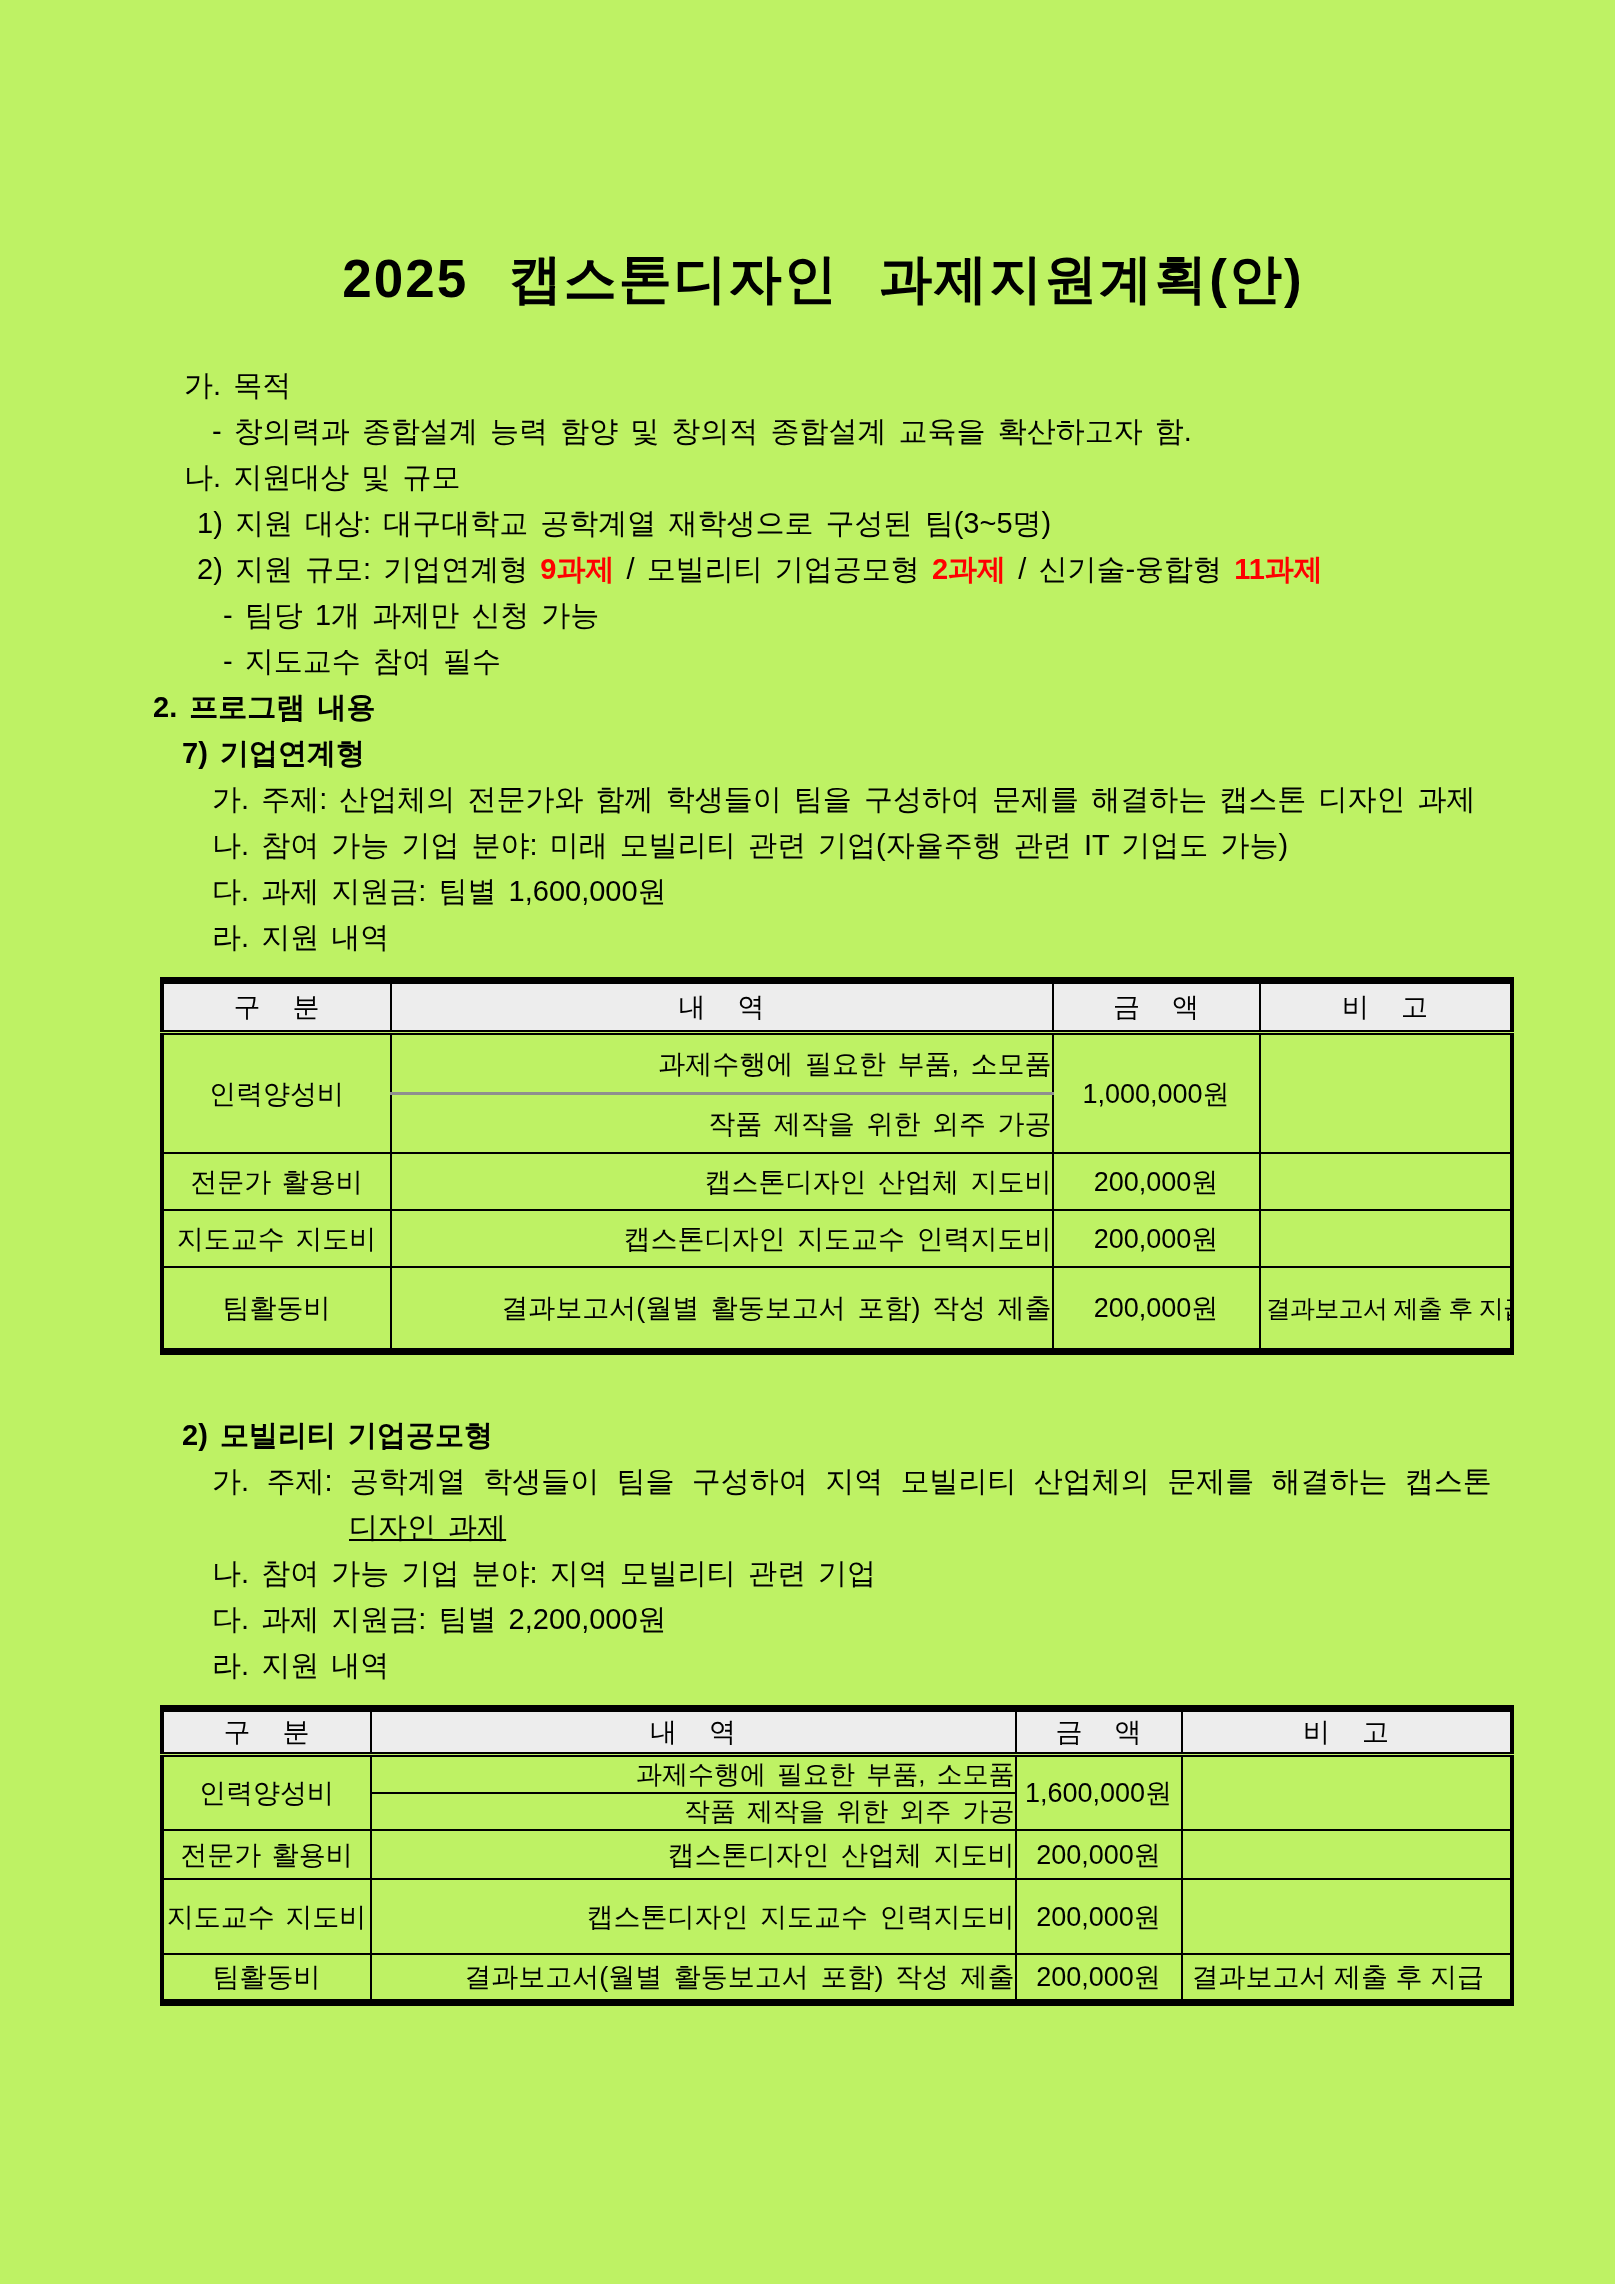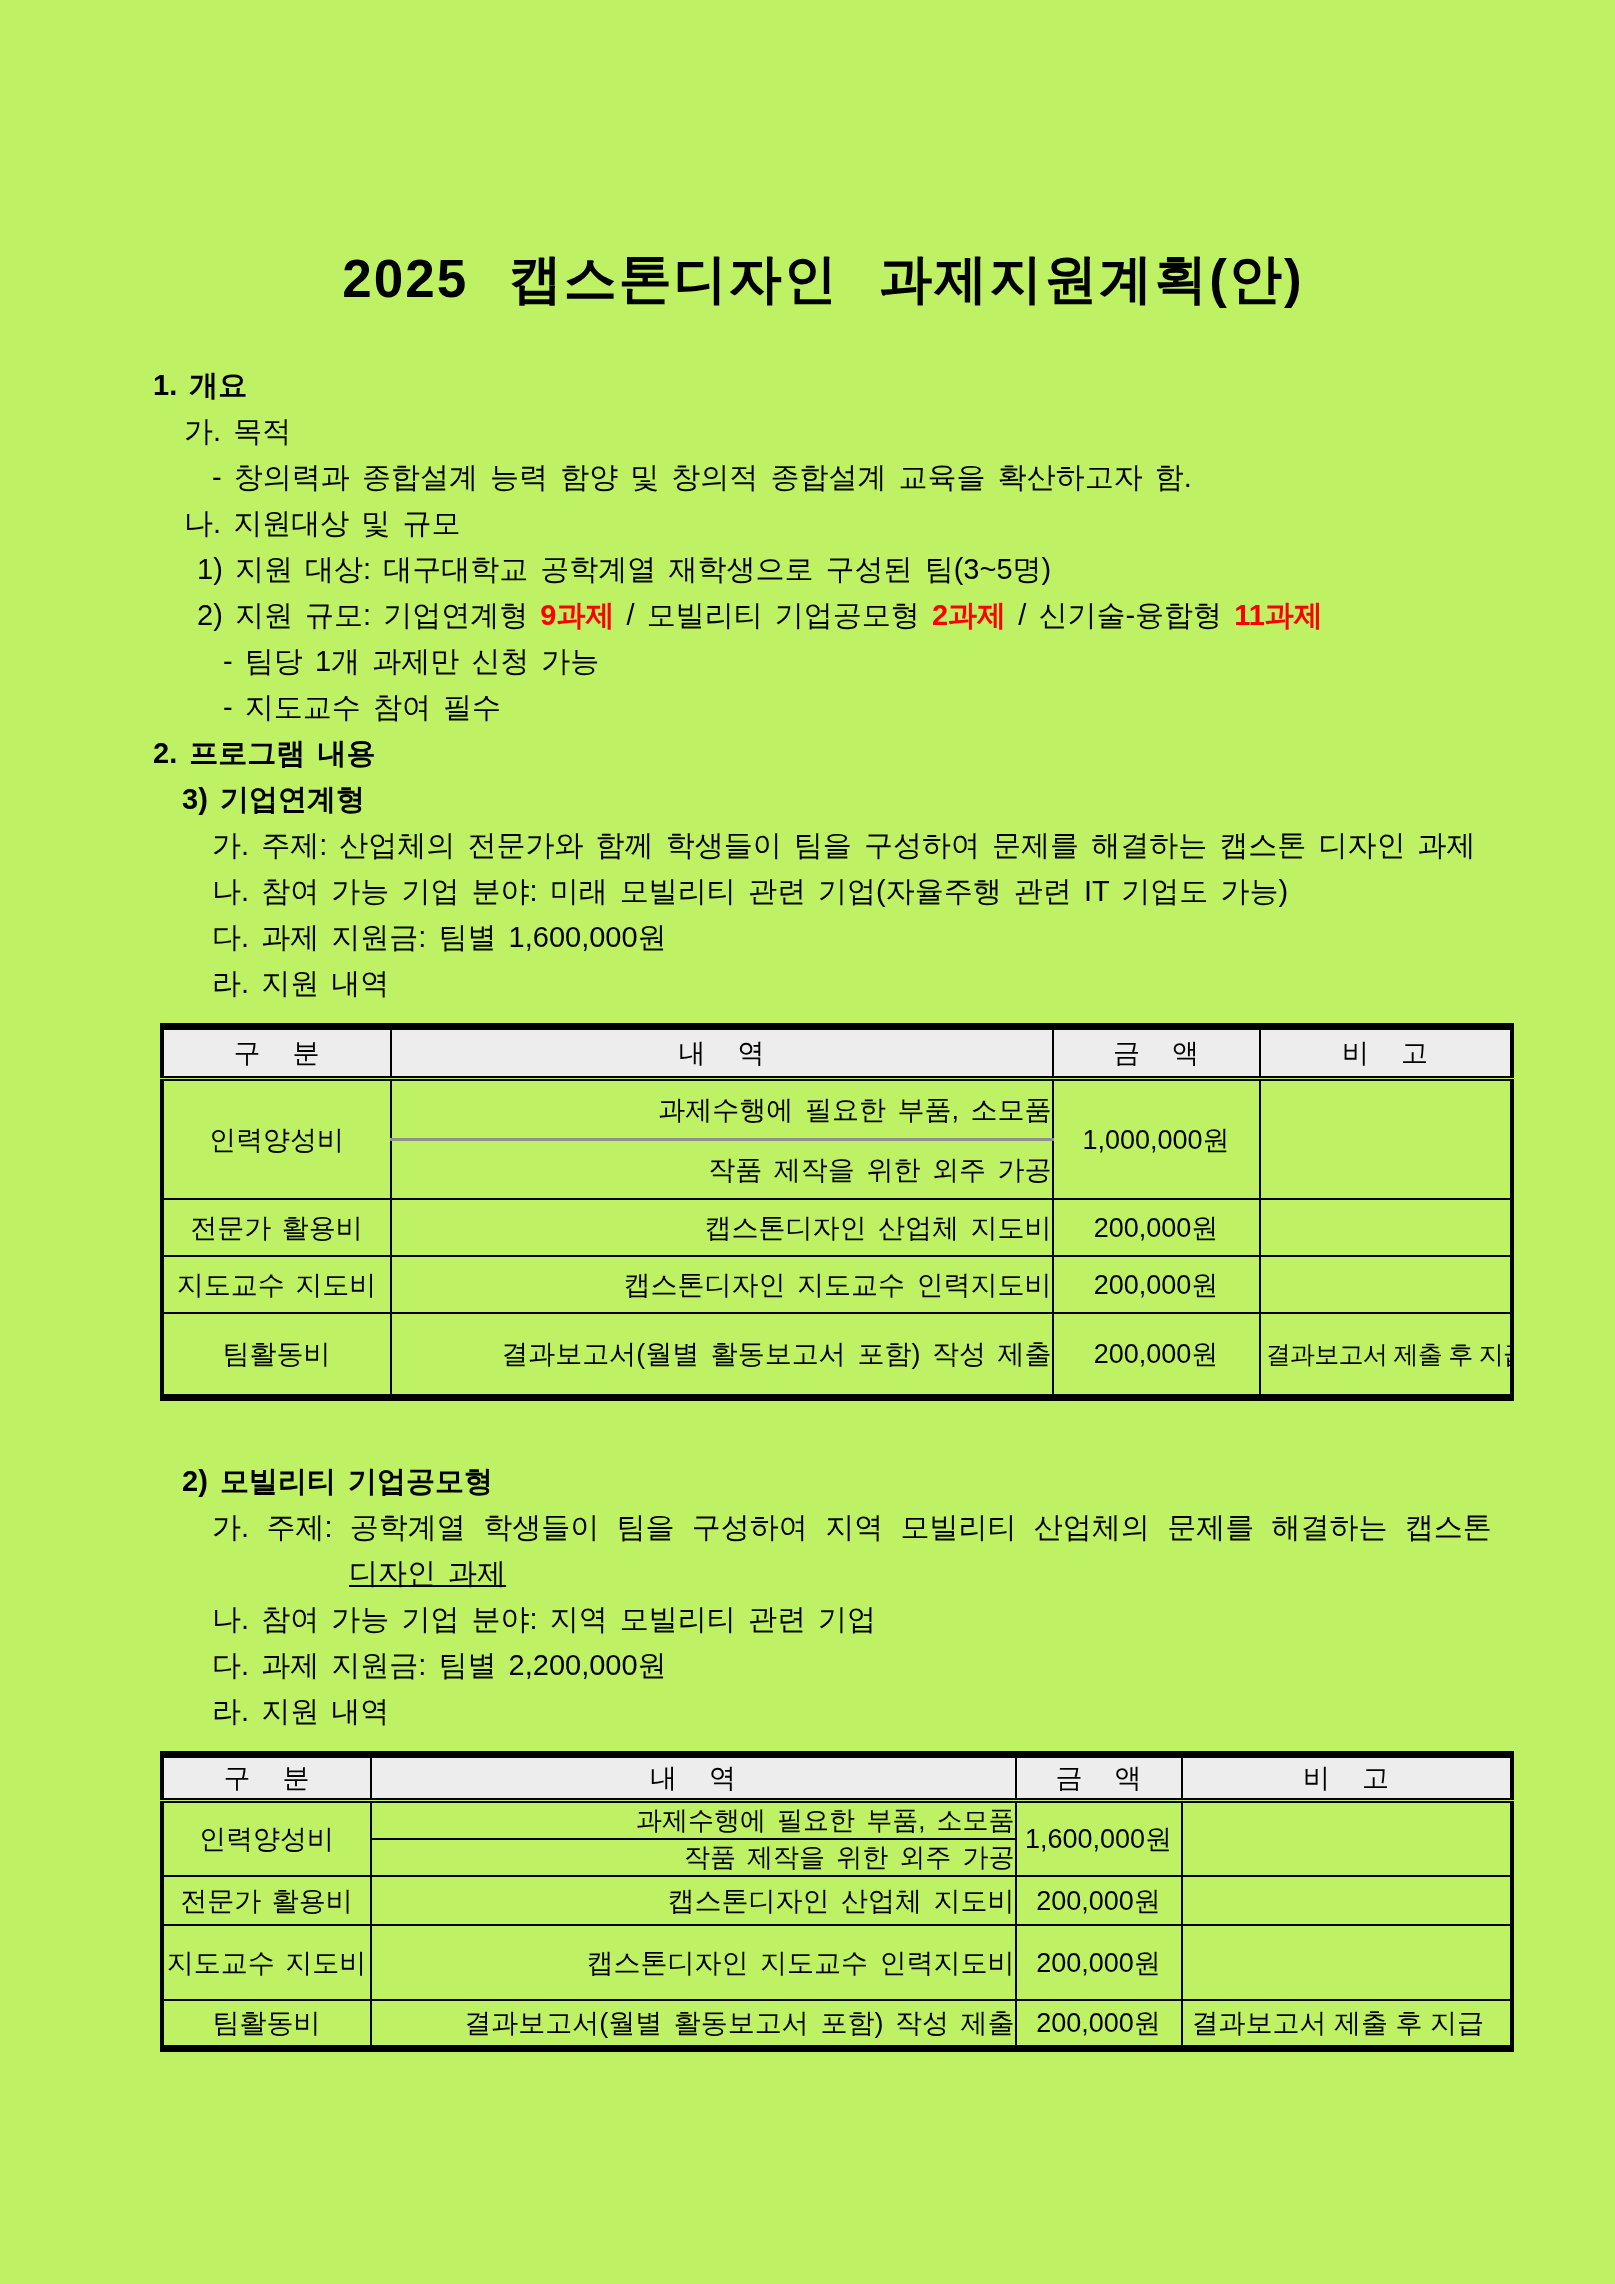--- a/index.html
+++ b/index.html
@@ -85,32 +85,31 @@
   .t2 .div-black{border-top:2px solid #000;}
   .t2 .cell-note{padding-left:9px;white-space:nowrap;}
 </style>
 </head>
 <body>
 
 <div class="page">
 
   <div class="title">2025 캡스톤디자인 과제지원계획(안)</div>
 
-  <div class="ln b">1. 개요</div>
   <div class="ln ind-a">가. 목적</div>
   <div class="ln ind-c">- 창의력과 종합설계 능력 함양 및 창의적 종합설계 교육을 확산하고자 함.</div>
   <div class="ln ind-a">나. 지원대상 및 규모</div>
   <div class="ln ind-b">1) 지원 대상: 대구대학교 공학계열 재학생으로 구성된 팀(3~5명)</div>
   <div class="ln ind-b"><span>2) 지원 규모: 기업연계형 </span><span class="red">9과제</span><span> / 모빌리티 기업공모형 </span><span class="red">2과제</span><span> / 신기술-융합형 </span><span class="red">11과제</span></div>
   <div class="ln ind-d">- 팀당 1개 과제만 신청 가능</div>
   <div class="ln ind-d">- 지도교수 참여 필수</div>
 
   <div class="ln b sec-gap">2. 프로그램 내용</div>
 
-  <div class="ln b ind-a2">3) 기업연계형</div>
+  <div class="ln b ind-a2">7) 기업연계형</div>
   <div class="ln ind-c2">가. 주제: 산업체의 전문가와 함께 학생들이 팀을 구성하여 문제를 해결하는 캡스톤 디자인 과제</div>
   <div class="ln ind-c2">나. 참여 가능 기업 분야: 미래 모빌리티 관련 기업(자율주행 관련 IT 기업도 가능)</div>
   <div class="ln ind-c2">다. 과제 지원금: 팀별 1,600,000원</div>
   <div class="ln ind-c2">라. 지원 내역</div>
 
   <table class="tbl t1">
     <colgroup>
       <col style="width:229px">
         <col style="width:662px">
         <col style="width:207px">

